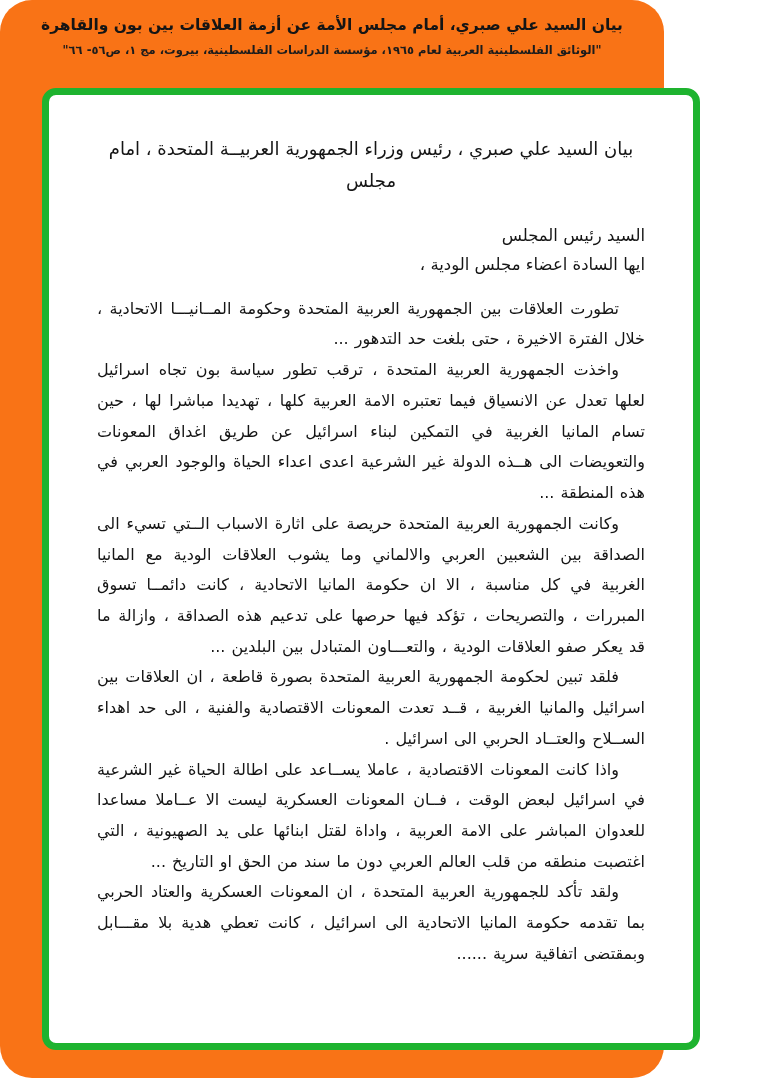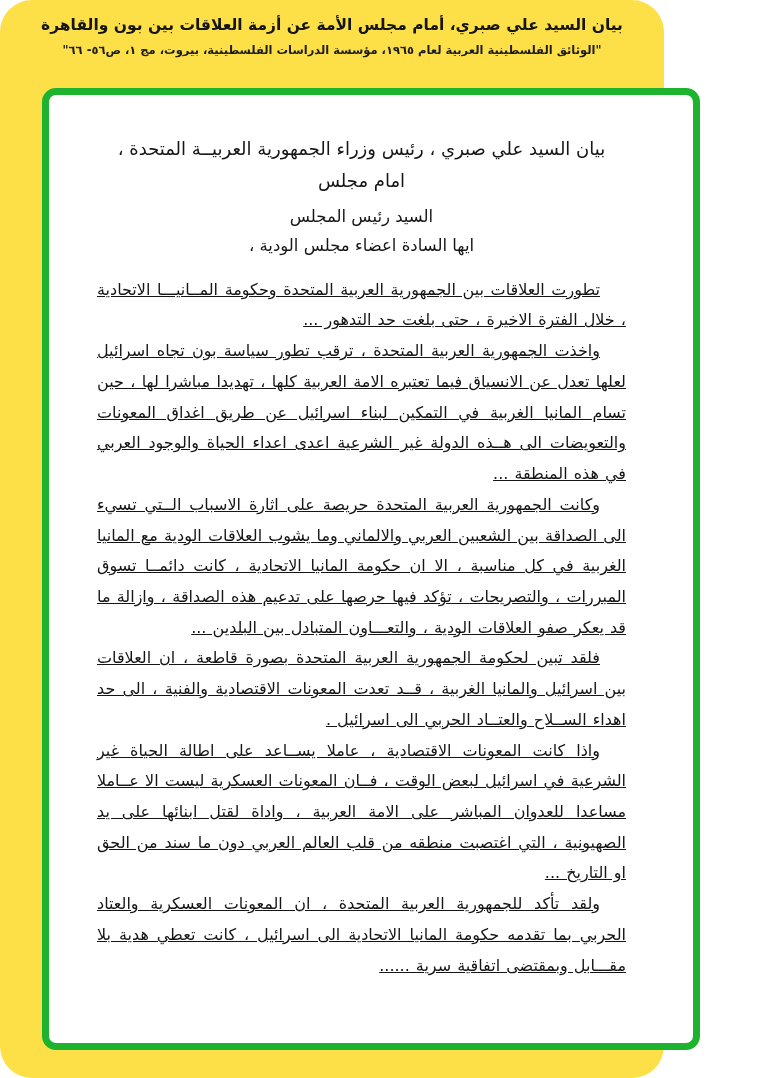--- a/index.html
+++ b/index.html
@@ -9,21 +9,21 @@
     width: 758px;
     height: 1078px;
     font-family: "DejaVu Sans", sans-serif;
     color: #151515;
     overflow: hidden;
   }
   .page {
     position: relative;
     width: 664px;
     height: 1078px;
-    background: #fde047;
+    background: #f97316;
     direction: rtl;
     border-radius: 32px;
   }
   .page-header {
     position: absolute;
     top: 14px;
     right: 0;
     left: 0;
     text-align: center;
     direction: rtl;
@@ -47,57 +47,56 @@
     left: 42px;
     width: 644px;
     height: 948px;
     border: 7px solid #1eb32f;
     border-radius: 14px;
     background: #ffffff;
   }
   .scan-content {
     position: absolute;
     top: 0; right: 0; bottom: 0; left: 0;
-    padding: 38px 67px 30px 48px;
+    padding: 38px 48px 30px 48px;
     direction: rtl;
   }
   .doc-title {
     text-align: center;
     font-size: 18px;
     line-height: 1.75;
     margin: 0 6px;
   }
   .doc-title .t-line {
     margin: 0;
   }
   .doc-source {
     text-align: center;
     font-size: 14px;
     margin-top: 2px;
     letter-spacing: 1px;
   }
   .salutation {
-    text-align: center;
+    text-align: right;
     font-size: 16.5px;
     line-height: 1.75;
-    margin-top: 7px;
+    margin-top: 26px;
   }
   .salutation div { margin: 0; }
   .body-text {
     margin-top: 14px;
   }
   .body-text p {
     font-size: 16px;
     line-height: 1.92;
     text-align: justify;
     text-align-last: right;
     text-indent: 26px;
     margin: 0;
     word-spacing: 1px;
-    text-decoration: underline;
   }
 </style>
 </head>
 <body>
 
 <div class="page">
 
   <div class="page-header">
     <div class="title-line">بيان السيد علي صبري، أمام مجلس الأمة عن أزمة العلاقات بين بون والقاهرة</div>
     <div class="source-line">"الوثائق الفلسطينية العربية لعام ١٩٦٥، مؤسسة الدراسات الفلسطينية، بيروت، مج ١، ص٥٦- ٦٦"</div>

